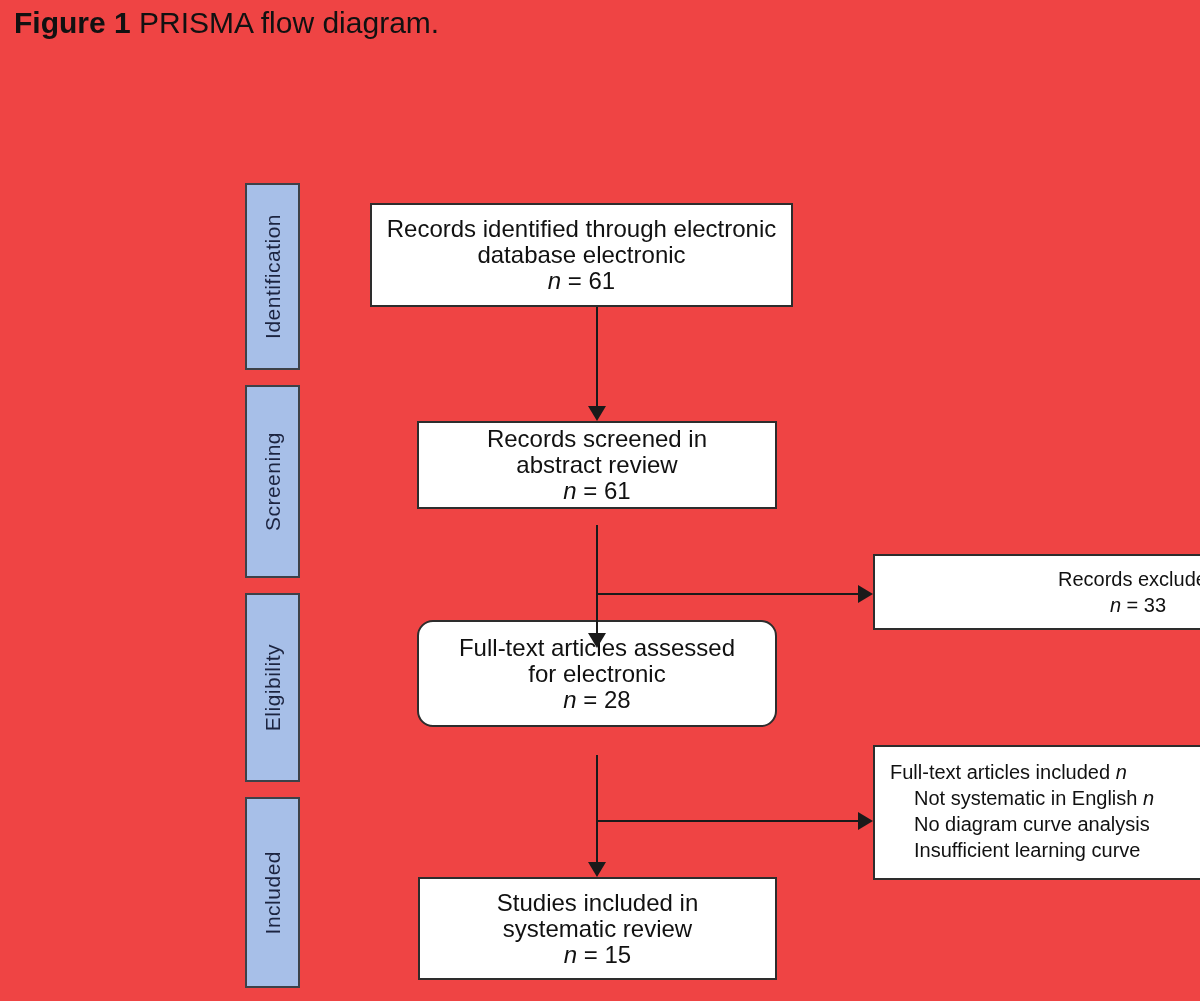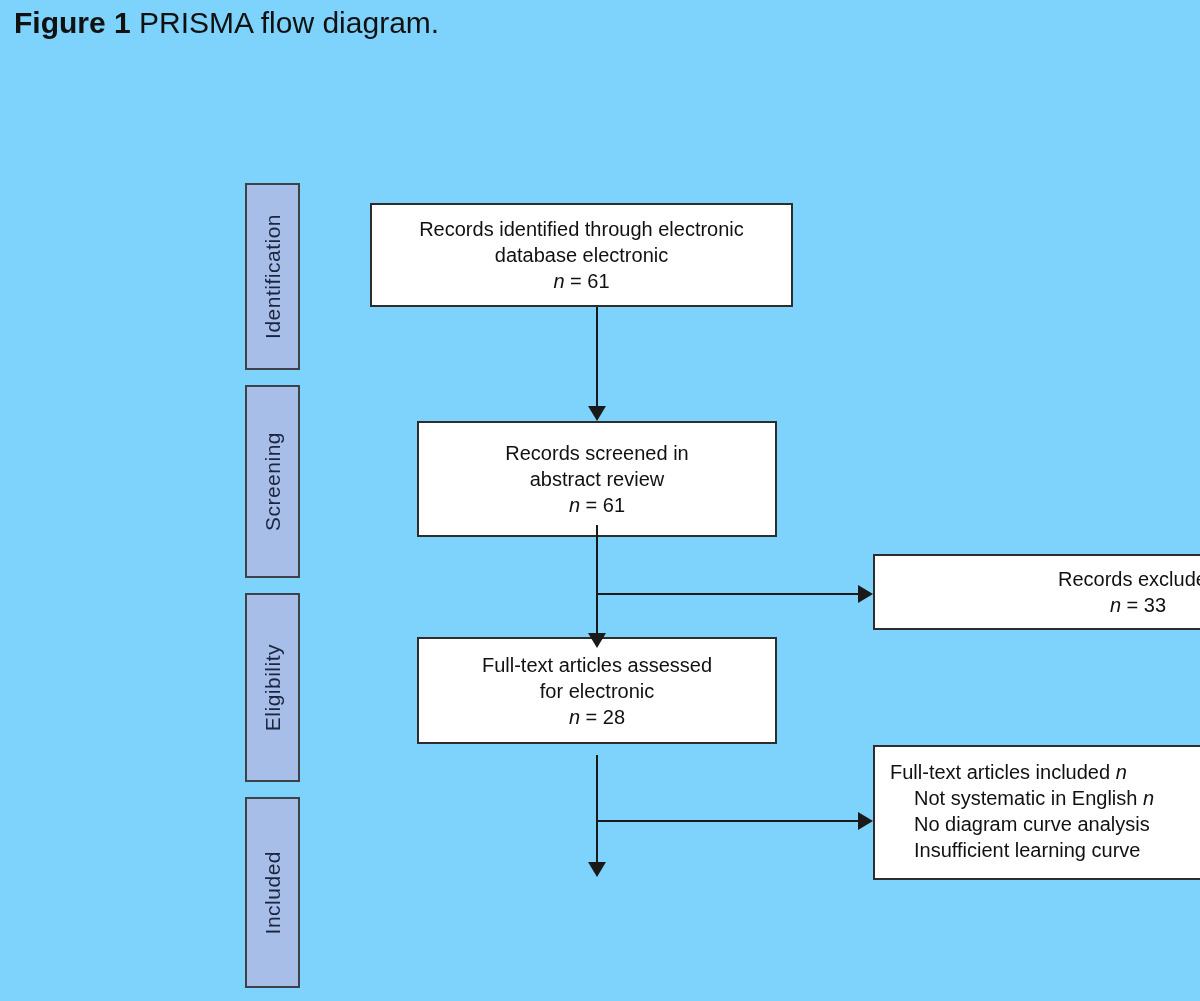--- a/index.html
+++ b/index.html
@@ -1,20 +1,20 @@
 <!DOCTYPE html>
 <html style="--stage-fill: #a7bfe8; --stage-border: #3d4148; --box-border: #2d2d2d; --arrow: #1a1a1a;"><head>
 <meta charset="utf-8">
 <style>
   html, body { margin: 0; padding: 0; background: #ffffff; }
   #canvas {
     position: relative;
     width: 1200px;
     height: 1001px;
-    background: #7dd3fc;
+    background: #ef4444;
     overflow: hidden;
     font-family: "Liberation Sans", "DejaVu Sans", sans-serif;
     color: #111111;
   }
   
   .fig-title {
     position: absolute;
     left: 14px;
     top: 6px;
     font-size: 30px;
@@ -52,26 +52,26 @@
   .flowbox {
     position: absolute;
     background: #ffffff;
     border: 2px solid var(--box-border, #2d2d2d);
     box-sizing: border-box;
     display: flex;
     flex-direction: column;
     align-items: center;
     justify-content: center;
     text-align: center;
-    font-size: 20px;
+    font-size: 24px;
     line-height: 26px;
   }
   #box-identified { left: 370px; top: 203px; width: 423px; height: 104px; }
-  #box-screened   { left: 417px; top: 421px; width: 360px; height: 116px; }
-  #box-fulltext   { left: 417px; top: 637px; width: 360px; height: 107px; }
+  #box-screened   { left: 417px; top: 421px; width: 360px; height: 88px; }
+  #box-fulltext   { left: 417px; top: 620px; width: 360px; height: 107px; border-radius: 16px; }
   #box-included   { left: 418px; top: 877px; width: 359px; height: 103px; }
   .it { font-style: italic; }
 
   
   #box-excluded-records {
     position: absolute;
     left: 873px; top: 554px; width: 530px; height: 76px;
     background: #ffffff;
     border: 2px solid var(--box-border, #2d2d2d);
     box-sizing: border-box;
@@ -158,20 +158,25 @@
     <div>abstract review</div>
     <div><span class="it">n</span><span> = 61</span></div>
   </div>
 
   <div class="flowbox" id="box-fulltext">
     <div>Full-text articles assessed</div>
     <div>for electronic</div>
     <div><span class="it">n</span><span> = 28</span></div>
   </div>
 
+  <div class="flowbox" id="box-included">
+    <div>Studies included in</div>
+    <div>systematic review</div>
+    <div><span class="it">n</span><span> = 15</span></div>
+  </div>
 
   <div id="box-excluded-records">
     <div>Records excluded</div>
     <div><span class="it">n</span><span> = 33</span></div>
   </div>
 
   <div id="box-excluded-fulltext">
     <div><span>Full-text articles included </span><span class="it">n</span></div>
     <div class="reason"><span>Not systematic in English </span><span class="it">n</span></div>
     <div class="reason"><span>No diagram curve analysis</span><span class="it"></span></div>

